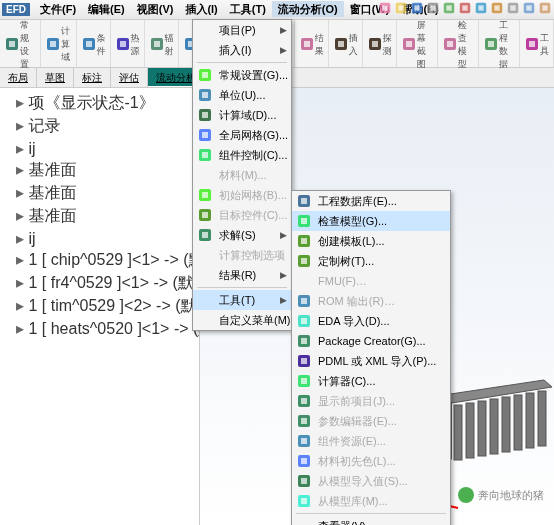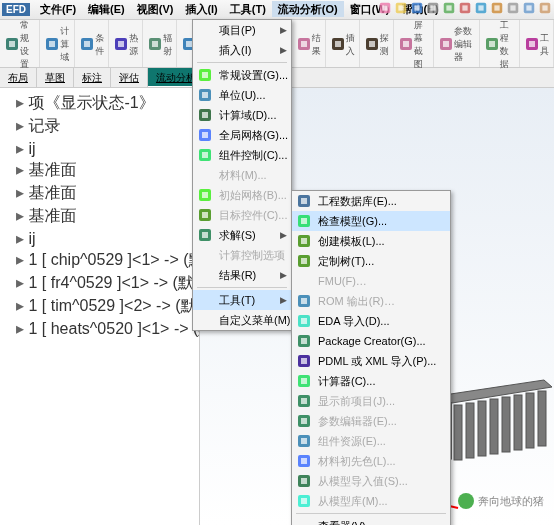--- a/index.html
+++ b/index.html
@@ -18,21 +18,21 @@
 .tabbar { height: 20px; background: #eee; border-bottom: 1px solid #ccc; display: flex; }
 .tabbar span { padding: 3px 8px; font-size: 10px; border-right: 1px solid #ccc; text-decoration: underline; }
 .tabbar span.active { background: #0f766e; border-bottom: 1px solid #fff; }
 .content { position: absolute; top: 88px; left: 0; right: 0; bottom: 0; display: flex; }
 .tree { width: 200px; border-right: 1px solid #ccc; background: #fff; padding: 4px; overflow: hidden; }
 .tree .node { padding: 1px 0 1px 12px; white-space: nowrap; font-size: 16px; color: #333; }
 .tree .node.b::before { content: "▸ "; color: #666; }
 .viewport { flex: 1; background: linear-gradient(#e8eef5,#fff); position: relative; }
 .heatsink { position: absolute; right: 0; bottom: 60px; width: 120px; height: 90px; }
 .triad { position: absolute; left: 230px; bottom: 15px; width: 30px; height: 30px; }
-.watermark { position: absolute; right: 10px; bottom: 16px; font-size: 12px; color: #888; display: flex; align-items: center; gap: 4px; }
+.watermark { position: absolute; right: 10px; bottom: 22px; font-size: 12px; color: #888; display: flex; align-items: center; gap: 4px; }
 .watermark .wicon { width: 16px; height: 16px; border-radius: 50%; background: #4caf50; }
 .menu { position: absolute; background: #f4f4f4; border: 1px solid #999; box-shadow: 2px 2px 4px rgba(0,0,0,.3); }
 .menu .row { display: flex; align-items: center; height: 20px; padding: 0 18px 0 26px; position: relative; white-space: nowrap; }
 .menu .row:hover, .menu .row.hover { background: #cde6ff; }
 .menu .row .arrow { position: absolute; right: 4px; font-size: 9px; color: #555; }
 .menu .row .mico { position: absolute; left: 4px; width: 16px; height: 16px; }
 .menu .sep { height: 1px; background: #ccc; margin: 2px 4px; }
 .menu .row.dis { color: #aaa; }
 .menu1 { top: 19px; left: 192px; width: 100px; }
 .menu2 { top: 190px; left: 291px; width: 160px; }
@@ -201,21 +201,21 @@
       </div>
       <div class="lbl">屏幕截图</div>
     </div>
     <div class="grp">
       <div class="icons">
         <span class="ico"><svg viewBox="0 0 16 16">
             <rect x="2" y="2" width="12" height="12" rx="2" fill="#b58" opacity=".8"></rect>
             <rect x="5" y="5" width="6" height="6" fill="#fff" opacity=".7"></rect>
           </svg></span>
       </div>
-      <div class="lbl">参数编辑器</div>
+      <div class="lbl">检查模型</div>
     </div>
     <div class="grp">
       <div class="icons">
         <span class="ico"><svg viewBox="0 0 16 16">
             <rect x="2" y="2" width="12" height="12" rx="2" fill="#384" opacity=".8"></rect>
             <rect x="5" y="5" width="6" height="6" fill="#fff" opacity=".7"></rect>
           </svg></span>
       </div>
       <div class="lbl">工程数据</div>
     </div>

